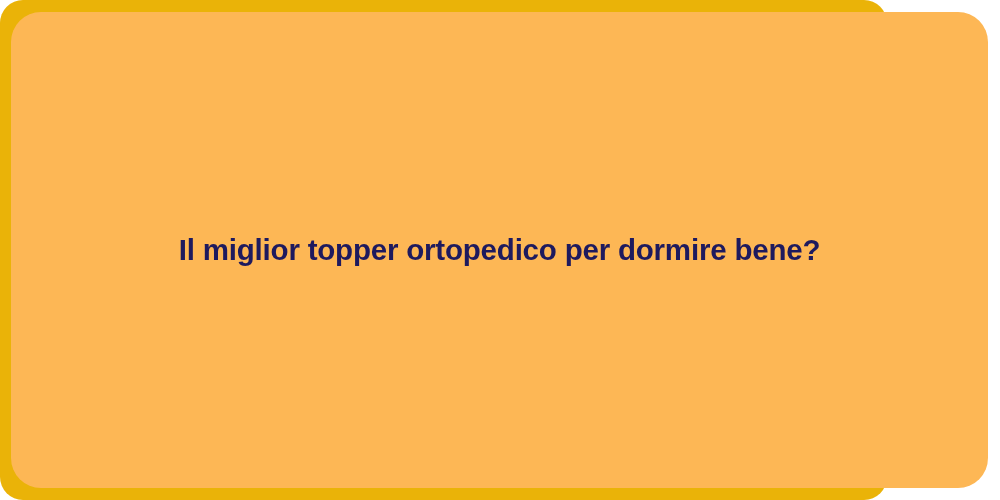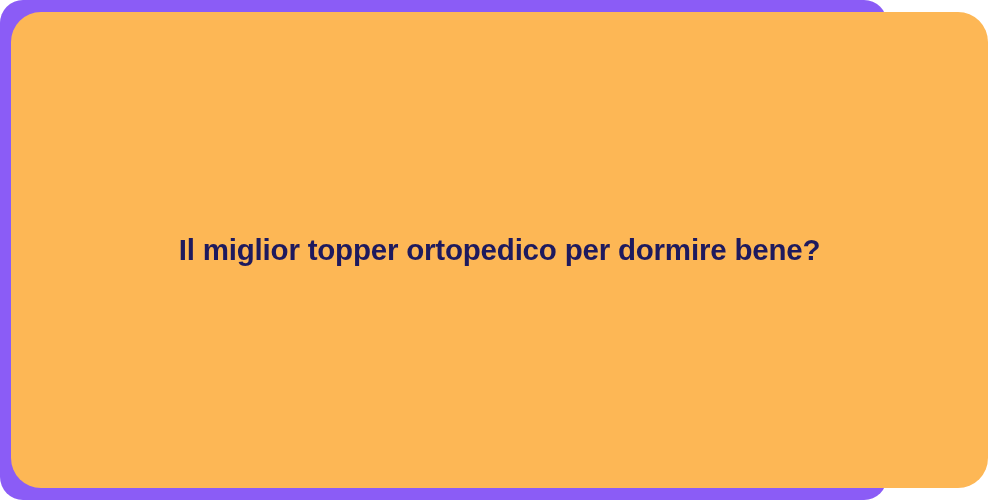--- a/index.html
+++ b/index.html
@@ -11,21 +11,21 @@
     width: 1000px;
     height: 500px;
     overflow: hidden;
     font-family: "Liberation Sans", sans-serif;
   }
 
   #canvas {
     position: relative;
     width: 887px;
     height: 500px;
-    background: #8b5cf6;
+    background: #eab308;
     box-sizing: border-box;
     border-radius: 23px;
   }
 
   #card {
     position: absolute;
     left: 11px;
     top: 12px;
     width: 977px;
     height: 476px;

